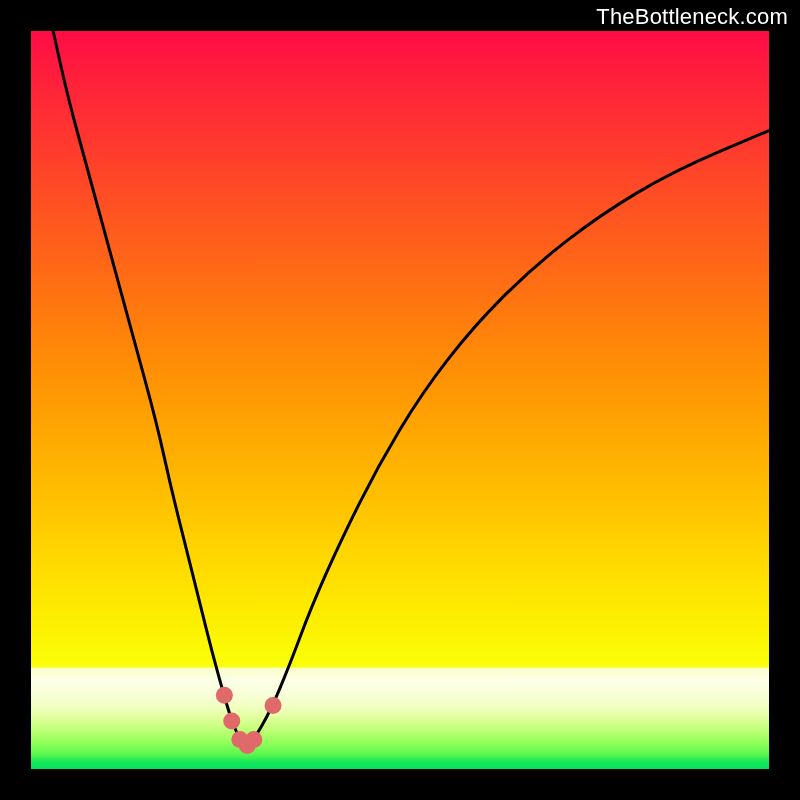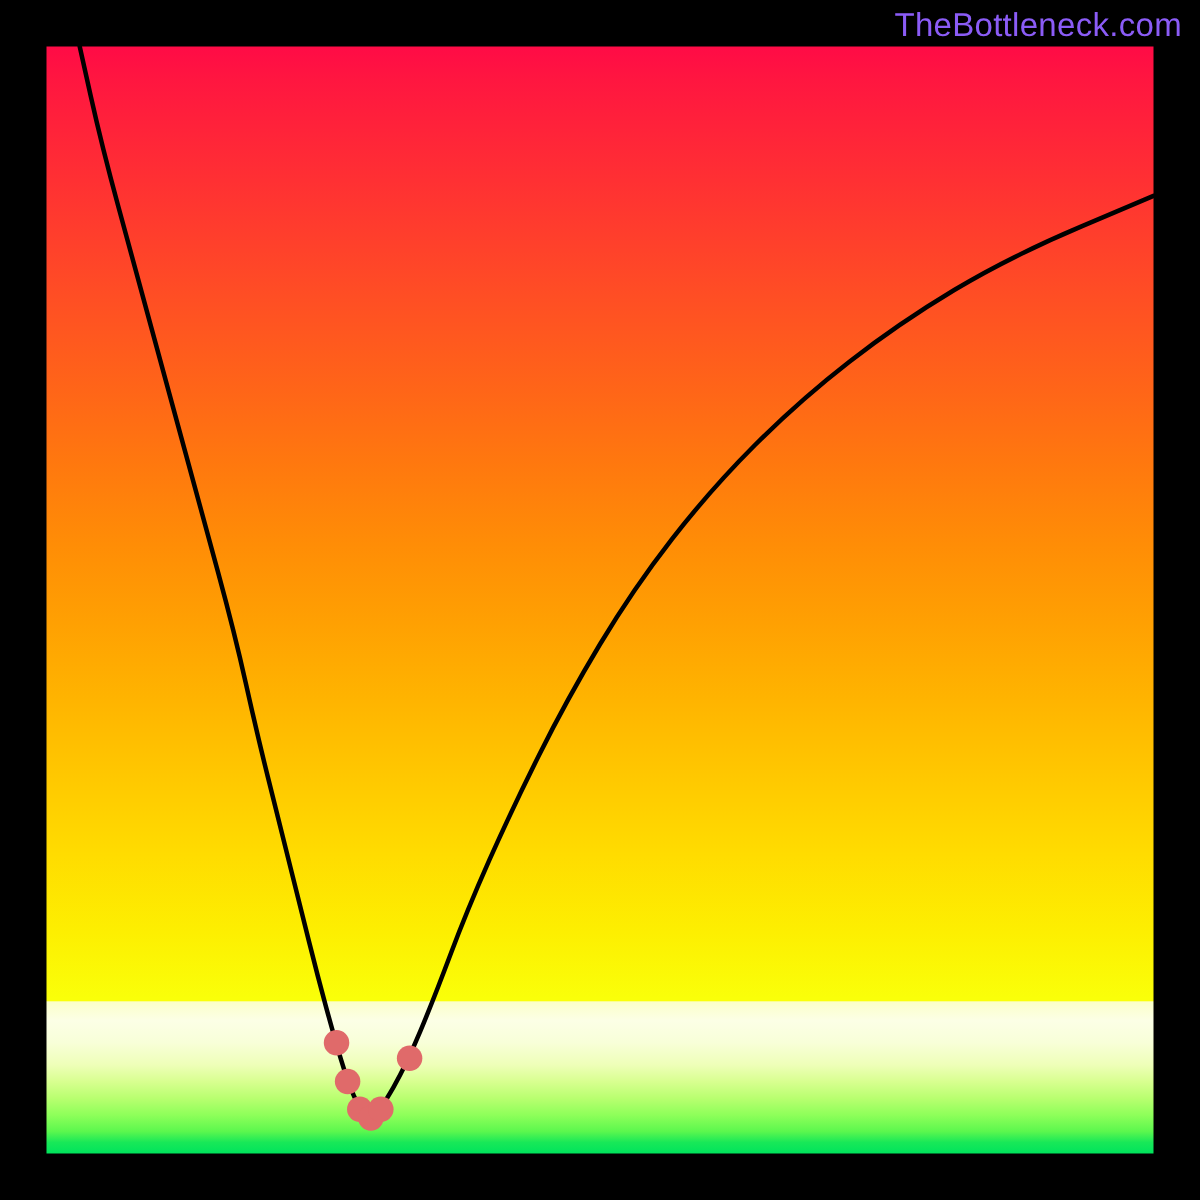--- a/index.html
+++ b/index.html
@@ -51,21 +51,21 @@
       #8fff5a 96.5%,
       #5cf74e 98%,
       #18e858 99%,
       #00e35c 100%
     );
   }
   .watermark {
     position: absolute;
     top: 4px;
     right: 12px;
-    color: #8b5cf6;
+    color: #ffffff;
     font-size: 22px;
     letter-spacing: 0.2px;
     font-weight: 500;
   }
   svg.curve {
     position: absolute;
     left: 0; top: 0;
     width: 738px;
     height: 738px;
     overflow: visible;

